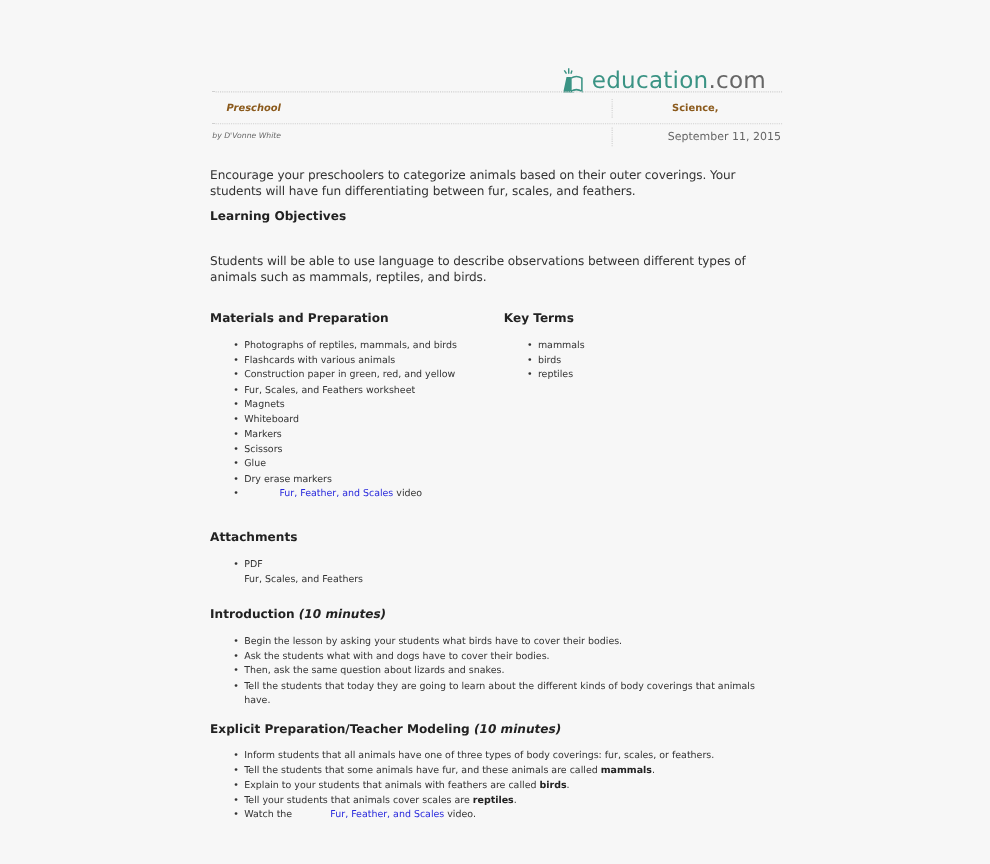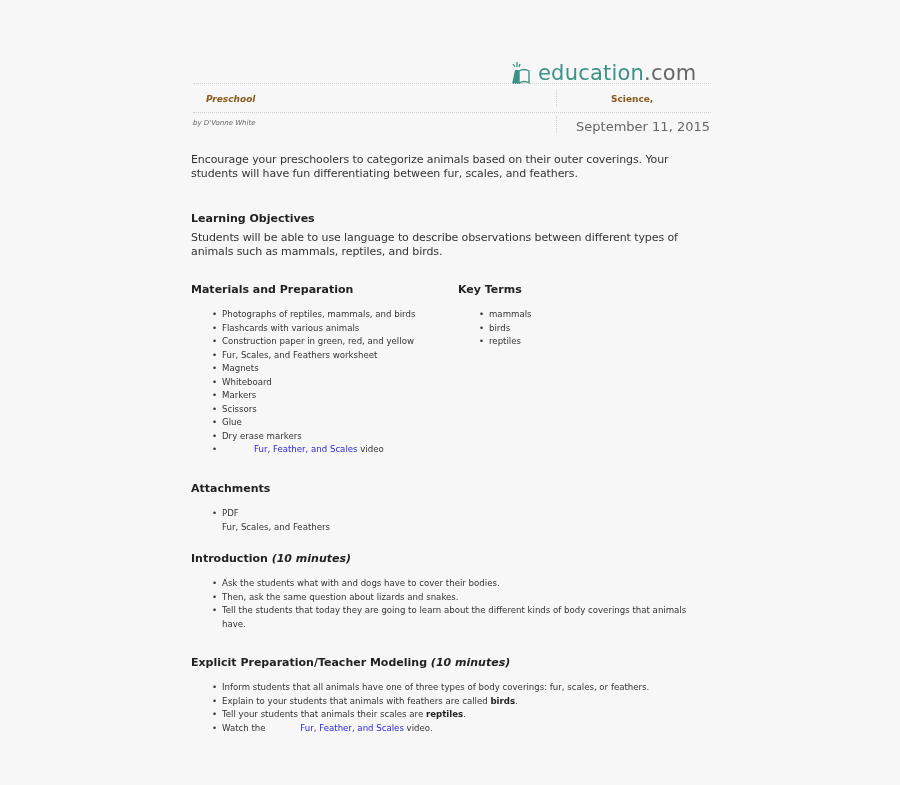--- a/index.html
+++ b/index.html
@@ -22,21 +22,21 @@
   .logo-text { font-size: 21px; color: #3a9384; letter-spacing: 0.2px; line-height: 26px; }
   .logo-text .com { color: #666; }
   .hr-dots {
     position: absolute; left: 193px; width: 518px; height: 0;
     border-top: 1px dotted #cfcfcf;
   }
   .vsep { position: absolute; left: 556px; width: 0; border-left: 1px dotted #cfcfcf; }
   .meta-grade { position: absolute; left: 193px; top: 94px; font-size: 9px; font-weight: bold; font-style: italic; color: #8b5a1c; margin-left: 13px; }
   .meta-subject { position: absolute; left: 611px; top: 94px; font-size: 9px; font-weight: bold; color: #8b5a1c; }
   .meta-author { position: absolute; left: 193px; top: 119px; font-size: 7px; font-style: italic; color: #666; }
-  .meta-date { position: absolute; right: 190px; top: 119px; font-size: 13px; color: #666; }
+  .meta-date { position: absolute; right: 190px; top: 119px; font-size: 10px; color: #666; }
 
   .para { position: absolute; left: 191px; width: 520px; font-size: 11px; line-height: 14px; color: #333; letter-spacing: -0.1px; }
   .h2 { position: absolute; left: 191px; font-size: 11px; font-weight: bold; color: #222; }
   .h2 .dur { font-style: italic; }
   ul.list { position: absolute; margin: 0; padding: 0 0 0 31px; list-style: none; font-size: 8.6px; line-height: 13.5px; color: #333; }
   ul.list li { position: relative; }
   ul.list li::before { content: "•"; position: absolute; left: -10px; top: 0; color: #333; }
   a.link { color: #2a2adc; padding-left: 32px; }
   b { color: #222; }
 </style>
@@ -61,21 +61,21 @@
 <div class="vsep" style="top:90px;height:17px;"></div>
 <div class="meta-grade">Preschool</div>
 <div class="meta-subject">Science,</div>
 <div class="hr-dots" style="top:112px;"></div>
 <div class="vsep" style="top:116px;height:17px;"></div>
 <div class="meta-author">by D'Vonne White</div>
 <div class="meta-date">September 11, 2015</div>
 
 <div class="para" style="top:153px;">Encourage your preschoolers to categorize animals based on their outer coverings. Your students will have fun differentiating between fur, scales, and feathers.</div>
 
-<div class="h2" style="top:212px;">Learning Objectives</div>
+<div class="h2" style="top:190px;">Learning Objectives</div>
 <div class="para" style="top:231px;">Students will be able to use language to describe observations between different types of animals such as mammals, reptiles, and birds.</div>
 
 <div class="h2" style="top:283px;">Materials and Preparation</div>
 <ul class="list" style="left:191px;top:308px;">
   <li>Photographs of reptiles, mammals, and birds</li>
   <li>Flashcards with various animals</li>
   <li>Construction paper in green, red, and yellow</li>
   <li>Fur, Scales, and Feathers worksheet</li>
   <li>Magnets</li>
   <li>Whiteboard</li>
@@ -96,24 +96,26 @@
 <div class="h2" style="top:482px;">Attachments</div>
 <ul class="list" style="left:191px;top:507px;">
   <li>
     <div>PDF</div>
     <div>Fur, Scales, and Feathers</div>
   </li>
 </ul>
 
 <div class="h2" style="top:552px;"><span>Introduction</span> <span class="dur">(10 minutes)</span></div>
 <ul class="list" style="left:191px;top:577px;width:490px;">
+  <li>Begin the lesson by asking your students what birds have to cover their bodies.</li>
   <li>Ask the students what with and dogs have to cover their bodies.</li>
   <li>Then, ask the same question about lizards and snakes.</li>
   <li>Tell the students that today they are going to learn about the different kinds of body coverings that animals have.</li>
 </ul>
 
 <div class="h2" style="top:656px;"><span>Explicit Preparation/Teacher Modeling</span> <span class="dur">(10 minutes)</span></div>
 <ul class="list" style="left:191px;top:681px;width:520px;">
   <li><span>Inform students that all animals have one of three types of body coverings: fur, scales, or feathers.</span></li>
+  <li><span>Tell the students that some animals have fur, and these animals are called </span><b>mammals</b><span>.</span></li>
   <li><span>Explain to your students that animals with feathers are called </span><b>birds</b><span>.</span></li>
-  <li><span>Tell your students that animals their scales are </span><b>reptiles</b><span>.</span></li>
+  <li><span>Tell your students that animals cover scales are </span><b>reptiles</b><span>.</span></li>
   <li><span>Watch the </span><a class="link" style="text-decoration:none;">Fur, Feather, and Scales</a><span> video.</span></li>
 </ul>
 
 </body></html>

